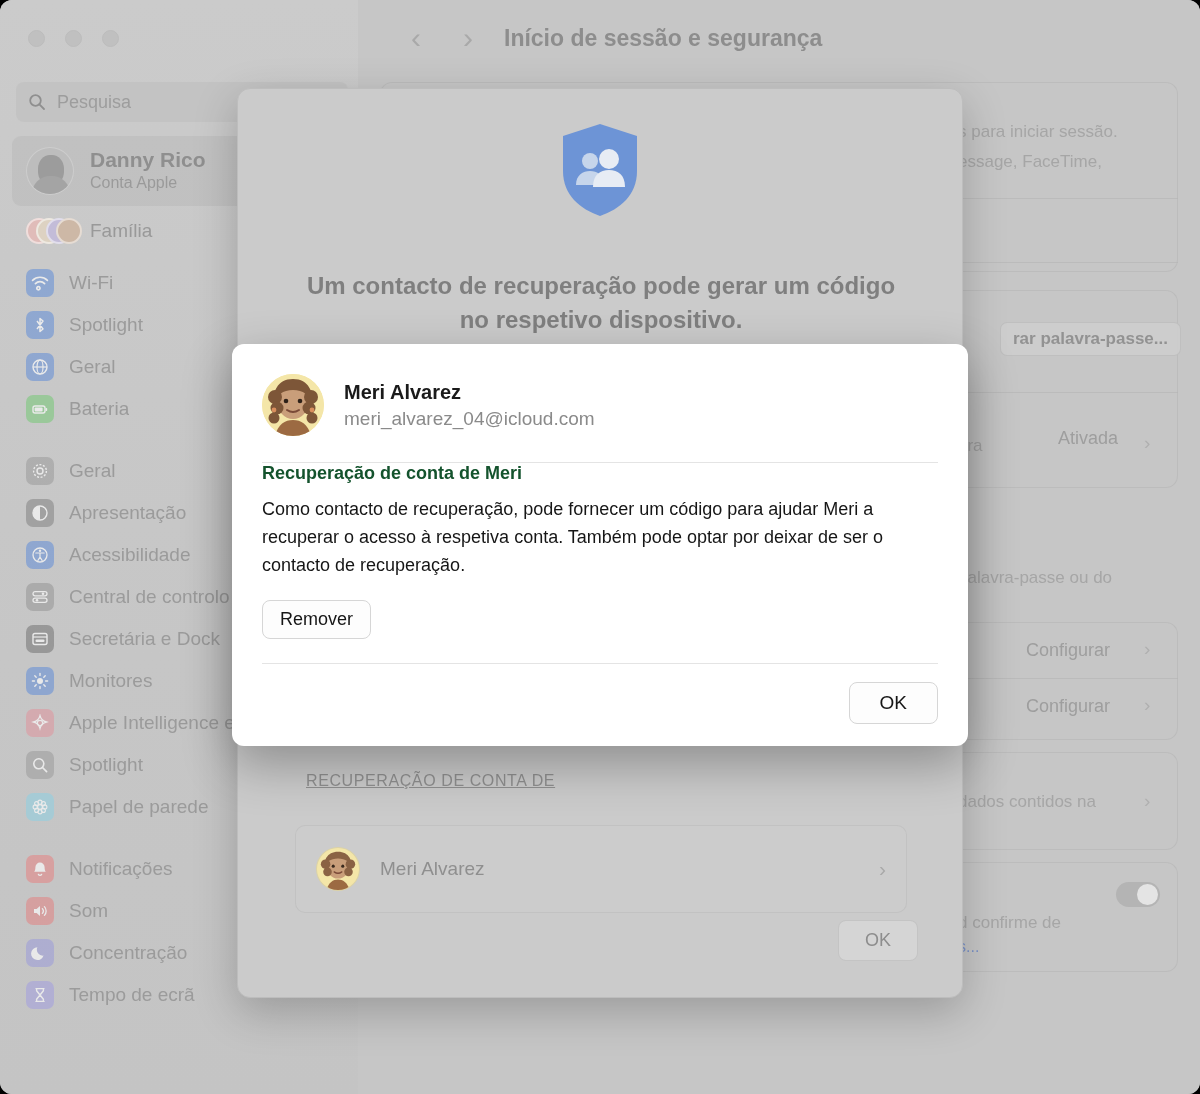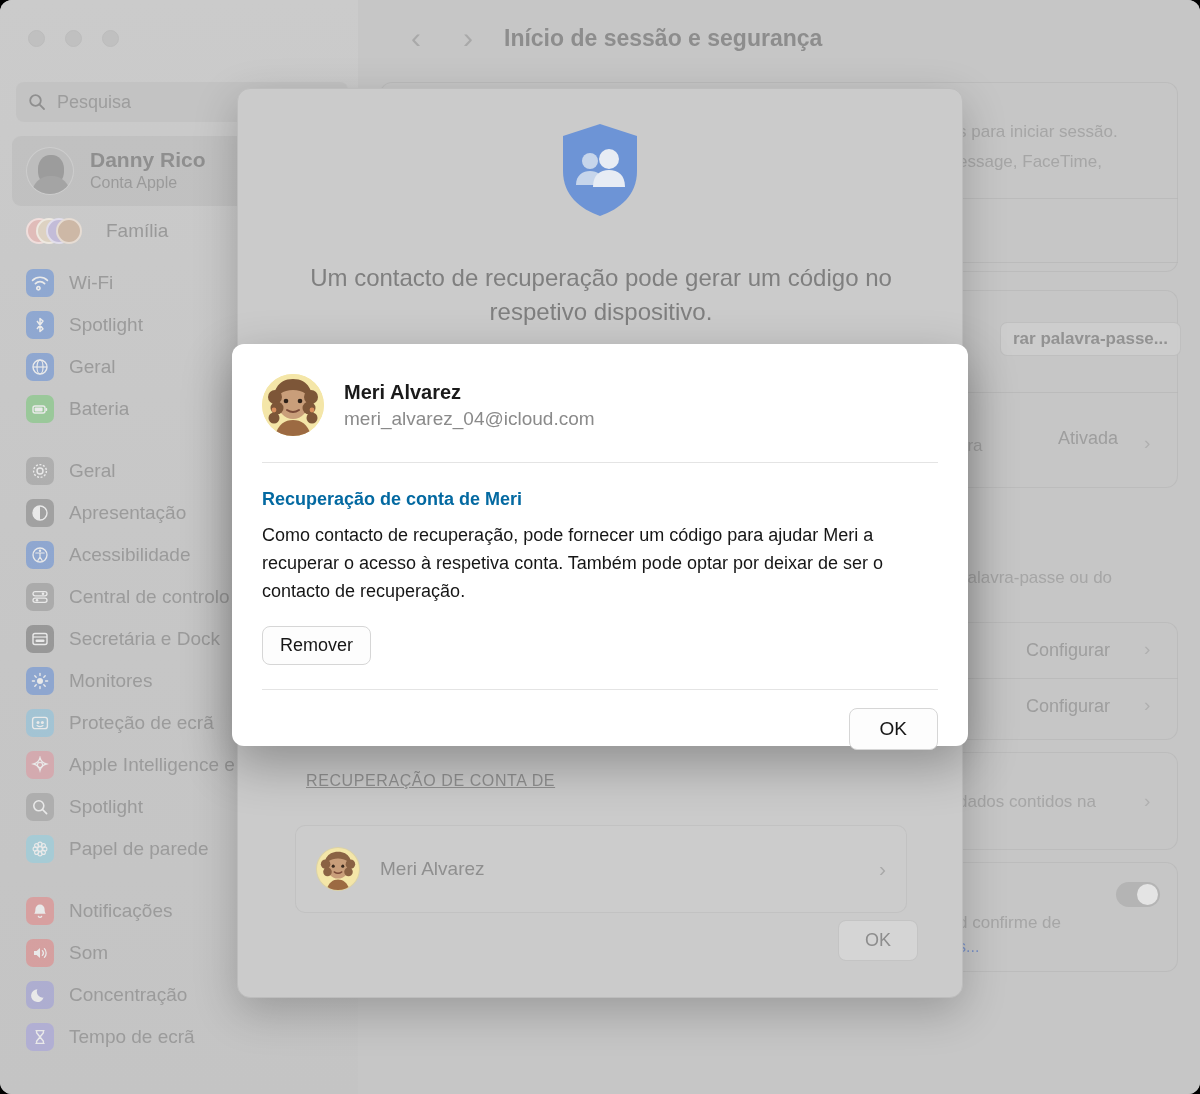--- a/index.html
+++ b/index.html
@@ -61,21 +61,21 @@
   .acct-av::after {
     content:''; position:absolute; left:5px; top:28px; width:38px; height:26px;
     border-radius: 18px 18px 0 0; background:#a4a4a4;
   }
   .acct-name { font-size: 21px; font-weight: 600; color: #8f8f8f; line-height: 1.18; }
   .acct-sub { font-size: 16px; color: #9a9a9a; line-height: 1.3; }
 
   .family {
     position: absolute; left: 12px; top: 210px;
     width: 336px; height: 42px;
-    display: flex; align-items: center; padding-left: 14px; gap: 32px;
+    display: flex; align-items: center; padding-left: 14px; gap: 16px;
   }
   .fam-stack { width: 48px; height: 30px; position: relative; }
   .fam-c { position: absolute; top: 2px; width: 26px; height: 26px; border-radius: 50%; border: 2px solid rgba(255,255,255,0.5); }
   .fam-c:nth-child(1){ left: 0px; background: #e0bcb9; }
   .fam-c:nth-child(2){ left: 10px; background: #ddd2c2; }
   .fam-c:nth-child(3){ left: 20px; background: #c3bcd8; }
   .fam-c:nth-child(4){ left: 30px; background: #cdb8a6; }
   .fam-label { font-size: 19px; color: #999; }
 
   .nav { position: absolute; left: 12px; top: 262px; width: 346px; }
@@ -142,23 +142,23 @@
     border: 1px solid #bdbdbd;
     border-radius: 13px;
     box-shadow: 0 14px 44px rgba(0,0,0,0.22);
   }
   .shield-wrap {
     position: absolute; left: 0; top: 32px; width: 100%;
     display: flex; justify-content: center;
   }
   .shield { width: 84px; height: 98px; display: block; }
   .sheet-head {
-    position: absolute; left: 60px; top: 172px; width: 606px;
+    position: absolute; left: 60px; top: 180px; width: 606px;
     text-align: center;
-    font-size: 24px; font-weight: 400; color: #7f7f7f;
+    font-size: 24px; font-weight: 700; color: #7f7f7f;
     line-height: 1.42;
   }
   .sect-label {
     position: absolute; left: 68px; top: 683px;
     font-size: 16px; letter-spacing: 0.6px; color: #8f8f8f; text-decoration: underline;
   }
   .list-card {
     position: absolute; left: 57px; top: 736px;
     width: 612px; height: 88px;
     background: rgba(205,205,205,0.55);
@@ -192,21 +192,21 @@
     padding: 30px 30px 0 30px;
   }
   .person { display: flex; align-items: center; gap: 20px; height: 62px; }
   .person-av {
     width: 62px; height: 62px; border-radius: 50%;
     background: #f4e6a8; position: relative; overflow: hidden; flex: 0 0 auto;
   }
   .person-name { font-size: 20px; font-weight: 700; color: #1a1a1a; line-height: 1.35; }
   .person-mail { font-size: 19px; color: #8a8a8a; line-height: 1.35; }
   .hr { height: 1px; background: #e4e4e4; margin: 26px 0 0 0; }
-  .body-title { font-size: 18px; font-weight: 700; color: #0369a1; margin-top: 26px; }
+  .body-title { font-size: 18px; font-weight: 700; color: #14532d; }
   .body-text { font-size: 18px; color: #161616; line-height: 1.55; margin-top: 12px; }
   .btn-row { display: flex; align-items: center; justify-content: space-between; margin-top: 20px; }
   .btn {
     font-size: 18px; border-radius: 8px; padding: 8px 17px;
     border: 1px solid #d6d6d6; background: #fdfdfd; color: #161616;
     white-space: nowrap;
   }
   .btn-primary {
     background: #1668f5; border-color: #1668f5; color: #fff;
     padding: 9px 19px; font-weight: 400;
@@ -355,31 +355,20 @@
                   <line x1="1.4" y1="9" x2="3.4" y2="9"></line>
                   <line x1="14.6" y1="9" x2="16.6" y2="9"></line>
                   <line x1="3.8" y1="3.8" x2="5.2" y2="5.2"></line>
                   <line x1="12.8" y1="12.8" x2="14.2" y2="14.2"></line>
                   <line x1="14.2" y1="3.8" x2="12.8" y2="5.2"></line>
                   <line x1="5.2" y1="12.8" x2="3.8" y2="14.2"></line>
                 </g>
               </svg>
             </span>
             <span class="ni-label">Monitores</span>
-          </div>
-          <div class="nav-item">
-            <span class="ni-icon" style="background: rgb(143, 195, 221);">
-              <svg viewBox="0 0 18 18">
-                <rect x="1.6" y="3.4" width="14.8" height="11.2" rx="2.4" fill="none" stroke="#fff" stroke-width="1.4"></rect>
-                <circle cx="7" cy="8.4" r="1.5" fill="#fff"></circle>
-                <circle cx="11.4" cy="8.4" r="1.5" fill="#fff"></circle>
-                <path d="M6 11.6q3 2.2 6 0" stroke="#fff" stroke-width="1.2" fill="none" stroke-linecap="round"></path>
-              </svg>
-            </span>
-            <span class="ni-label">Proteção de ecrã</span>
           </div>
           <div class="nav-item">
             <span class="ni-icon" style="background: rgb(221, 154, 162);">
               <svg viewBox="0 0 18 18">
                 <path d="M9 1.6c.9 3.4 3 5.5 6.4 6.4-3.4.9-5.5 3-6.4 6.4-.9-3.4-3-5.5-6.4-6.4C6 7.1 8.1 5 9 1.6z" fill="none" stroke="#fff" stroke-width="1.3"></path>
                 <circle cx="9" cy="9" r="2.6" fill="none" stroke="#fff" stroke-width="1.1"></circle>
               </svg>
             </span>
             <span class="ni-label">Apple Intelligence e</span>
           </div>

